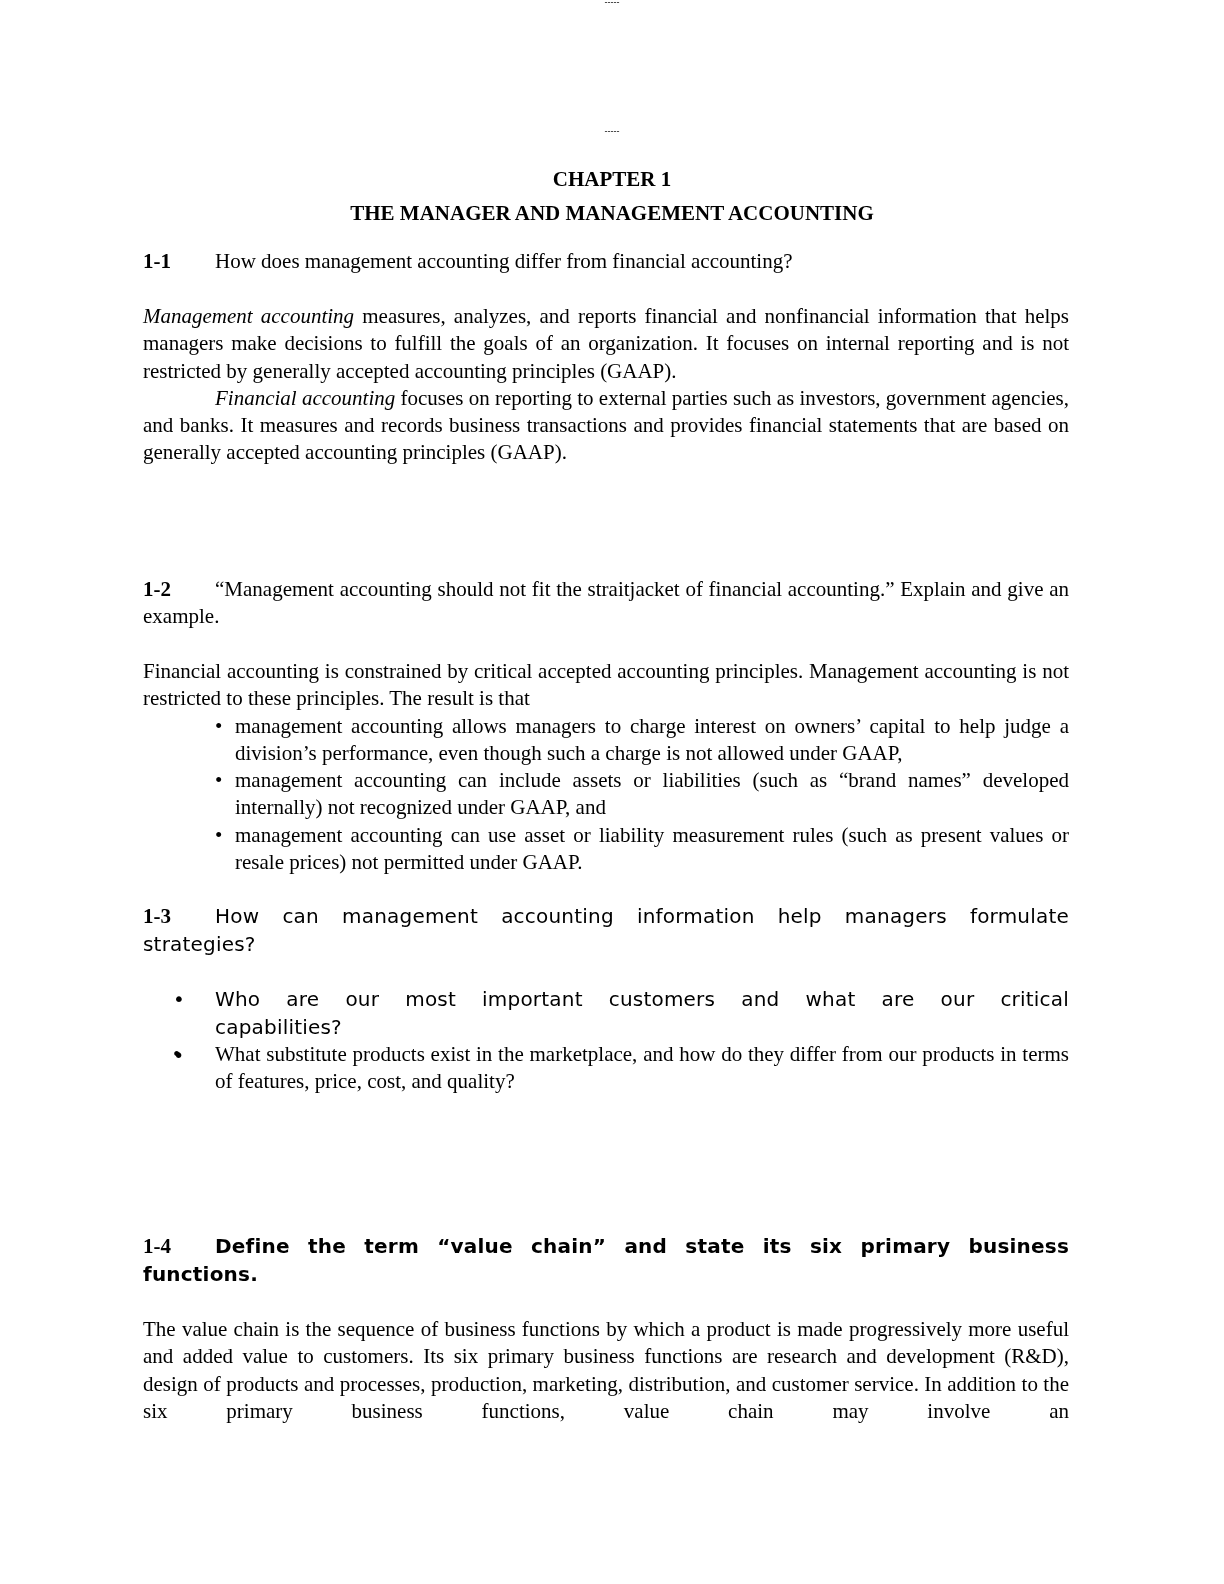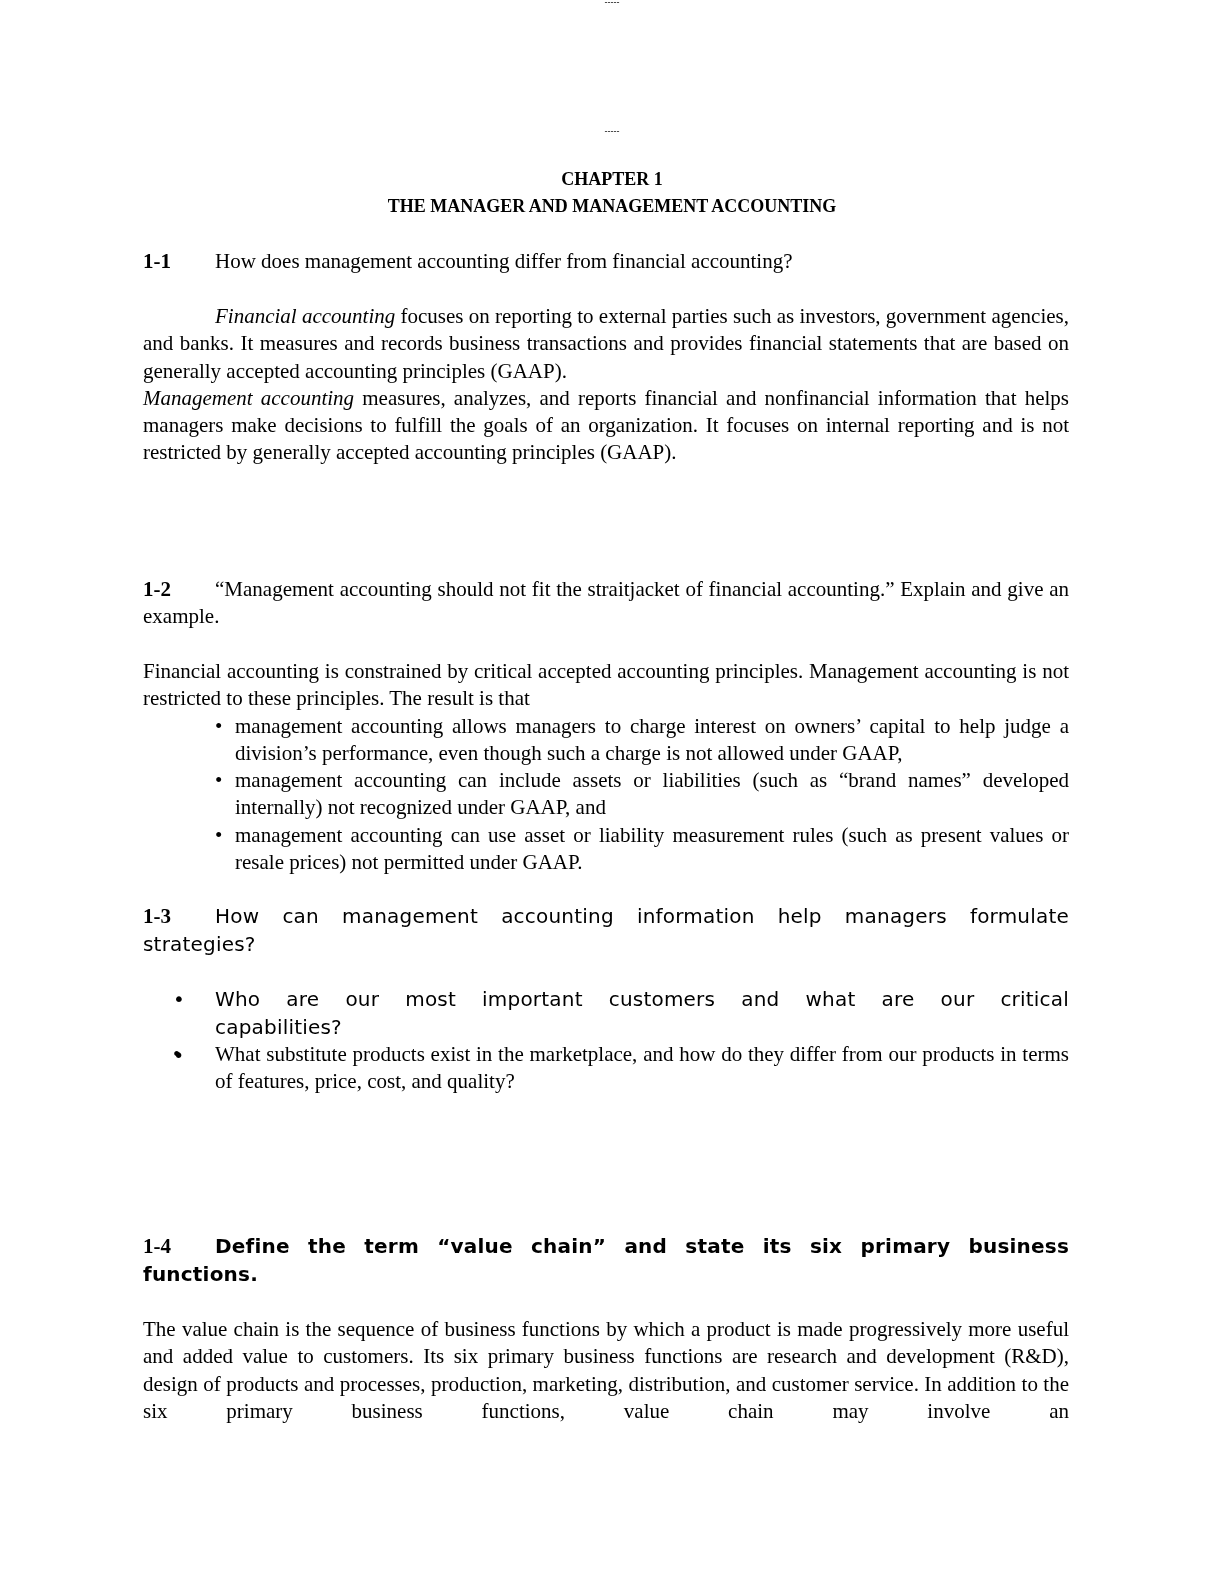--- a/index.html
+++ b/index.html
@@ -1,46 +1,46 @@
 <!DOCTYPE html>
 <html><head>
 <meta charset="utf-8">
 <style>
   html, body { margin: 0; padding: 0; background: #ffffff; }
   body { width: 1224px; height: 1584px; position: relative; overflow: hidden; color: #000; }
   .serif { font-family: "Liberation Serif", "DejaVu Serif", serif; }
   .dash { position: absolute; left: 0; width: 1224px; text-align: center; font-family: "Liberation Sans", sans-serif; font-size: 9px; letter-spacing: 0px; line-height: 10px; }
-  .title { position: absolute; left: 0; width: 1224px; text-align: center; font-family: "Liberation Serif", serif; font-weight: bold; font-size: 18px; line-height: 27px; }
+  .title { position: absolute; left: 0; width: 1224px; text-align: center; font-family: "Liberation Serif", serif; font-weight: bold; font-size: 21px; line-height: 27px; }
   .p { font-family: "Liberation Serif", serif; font-size: 21px; line-height: 27.3px; margin: 0; text-align: justify; }
   .indent { text-indent: 72px; }
   .q { position: absolute; left: 143px; width: 926px; font-size: 21px; line-height: 27.3px; text-align: justify; }
   .qnum { font-family: "Liberation Serif", serif; font-weight: bold; display: inline-block; }
   .sansq { font-family: "DejaVu Sans", sans-serif; font-size: 20px; line-height: 28px; letter-spacing: 0.2px; }
   .block { position: absolute; left: 143px; width: 926px; }
   ul.b { margin: 0; padding: 0; list-style: none; }
   ul.b li { position: relative; }
   .bul { position: absolute; }
   .nojust { text-align: left; }
 </style>
 </head>
 <body>
 
 <div class="dash" style="top:-3px;">-----</div>
 <div class="dash" style="top:126px;">-----</div>
 
 <div class="title" style="top:166px;">CHAPTER 1</div>
-<div class="title" style="top:193px;">THE MANAGER AND MANAGEMENT ACCOUNTING</div>
+<div class="title" style="top:200px;">THE MANAGER AND MANAGEMENT ACCOUNTING</div>
 
 <div class="q serif" style="top:248px;">
   <span class="qnum" style="width:72px;">1-1</span><span>How does management accounting differ from financial accounting?</span>
 </div>
 
 <div class="block" style="top:303px;">
+  <p class="p"><i>Management accounting</i><span> measures, analyzes, and reports financial and nonfinancial information that helps managers make decisions to fulfill the goals of an organization. It focuses on internal reporting and is not restricted by generally accepted accounting principles (GAAP).</span></p>
   <p class="p indent"><i>Financial accounting</i><span> focuses on reporting to external parties such as investors, government agencies, and banks. It measures and records business transactions and provides financial statements that are based on generally accepted accounting principles (GAAP).</span></p>
-  <p class="p"><i>Management accounting</i><span> measures, analyzes, and reports financial and nonfinancial information that helps managers make decisions to fulfill the goals of an organization. It focuses on internal reporting and is not restricted by generally accepted accounting principles (GAAP).</span></p>
 </div>
 
 <div class="q serif" style="top:576px;">
   <span class="qnum" style="width:72px;">1-2</span><span>“Management accounting should not fit the straitjacket of financial accounting.” Explain and give an example.</span>
 </div>
 
 <div class="block" style="top:658px;">
   <p class="p">Financial accounting is constrained by critical accepted accounting principles. Management accounting is not restricted to these principles. The result is that</p>
   <ul class="b" style="margin-left:92px;">
     <li class="p"><span class="bul" style="left:-20px;">•</span><span>management accounting allows managers to charge interest on owners’ capital to help judge a division’s performance, even though such a charge is not allowed under GAAP,</span></li>

